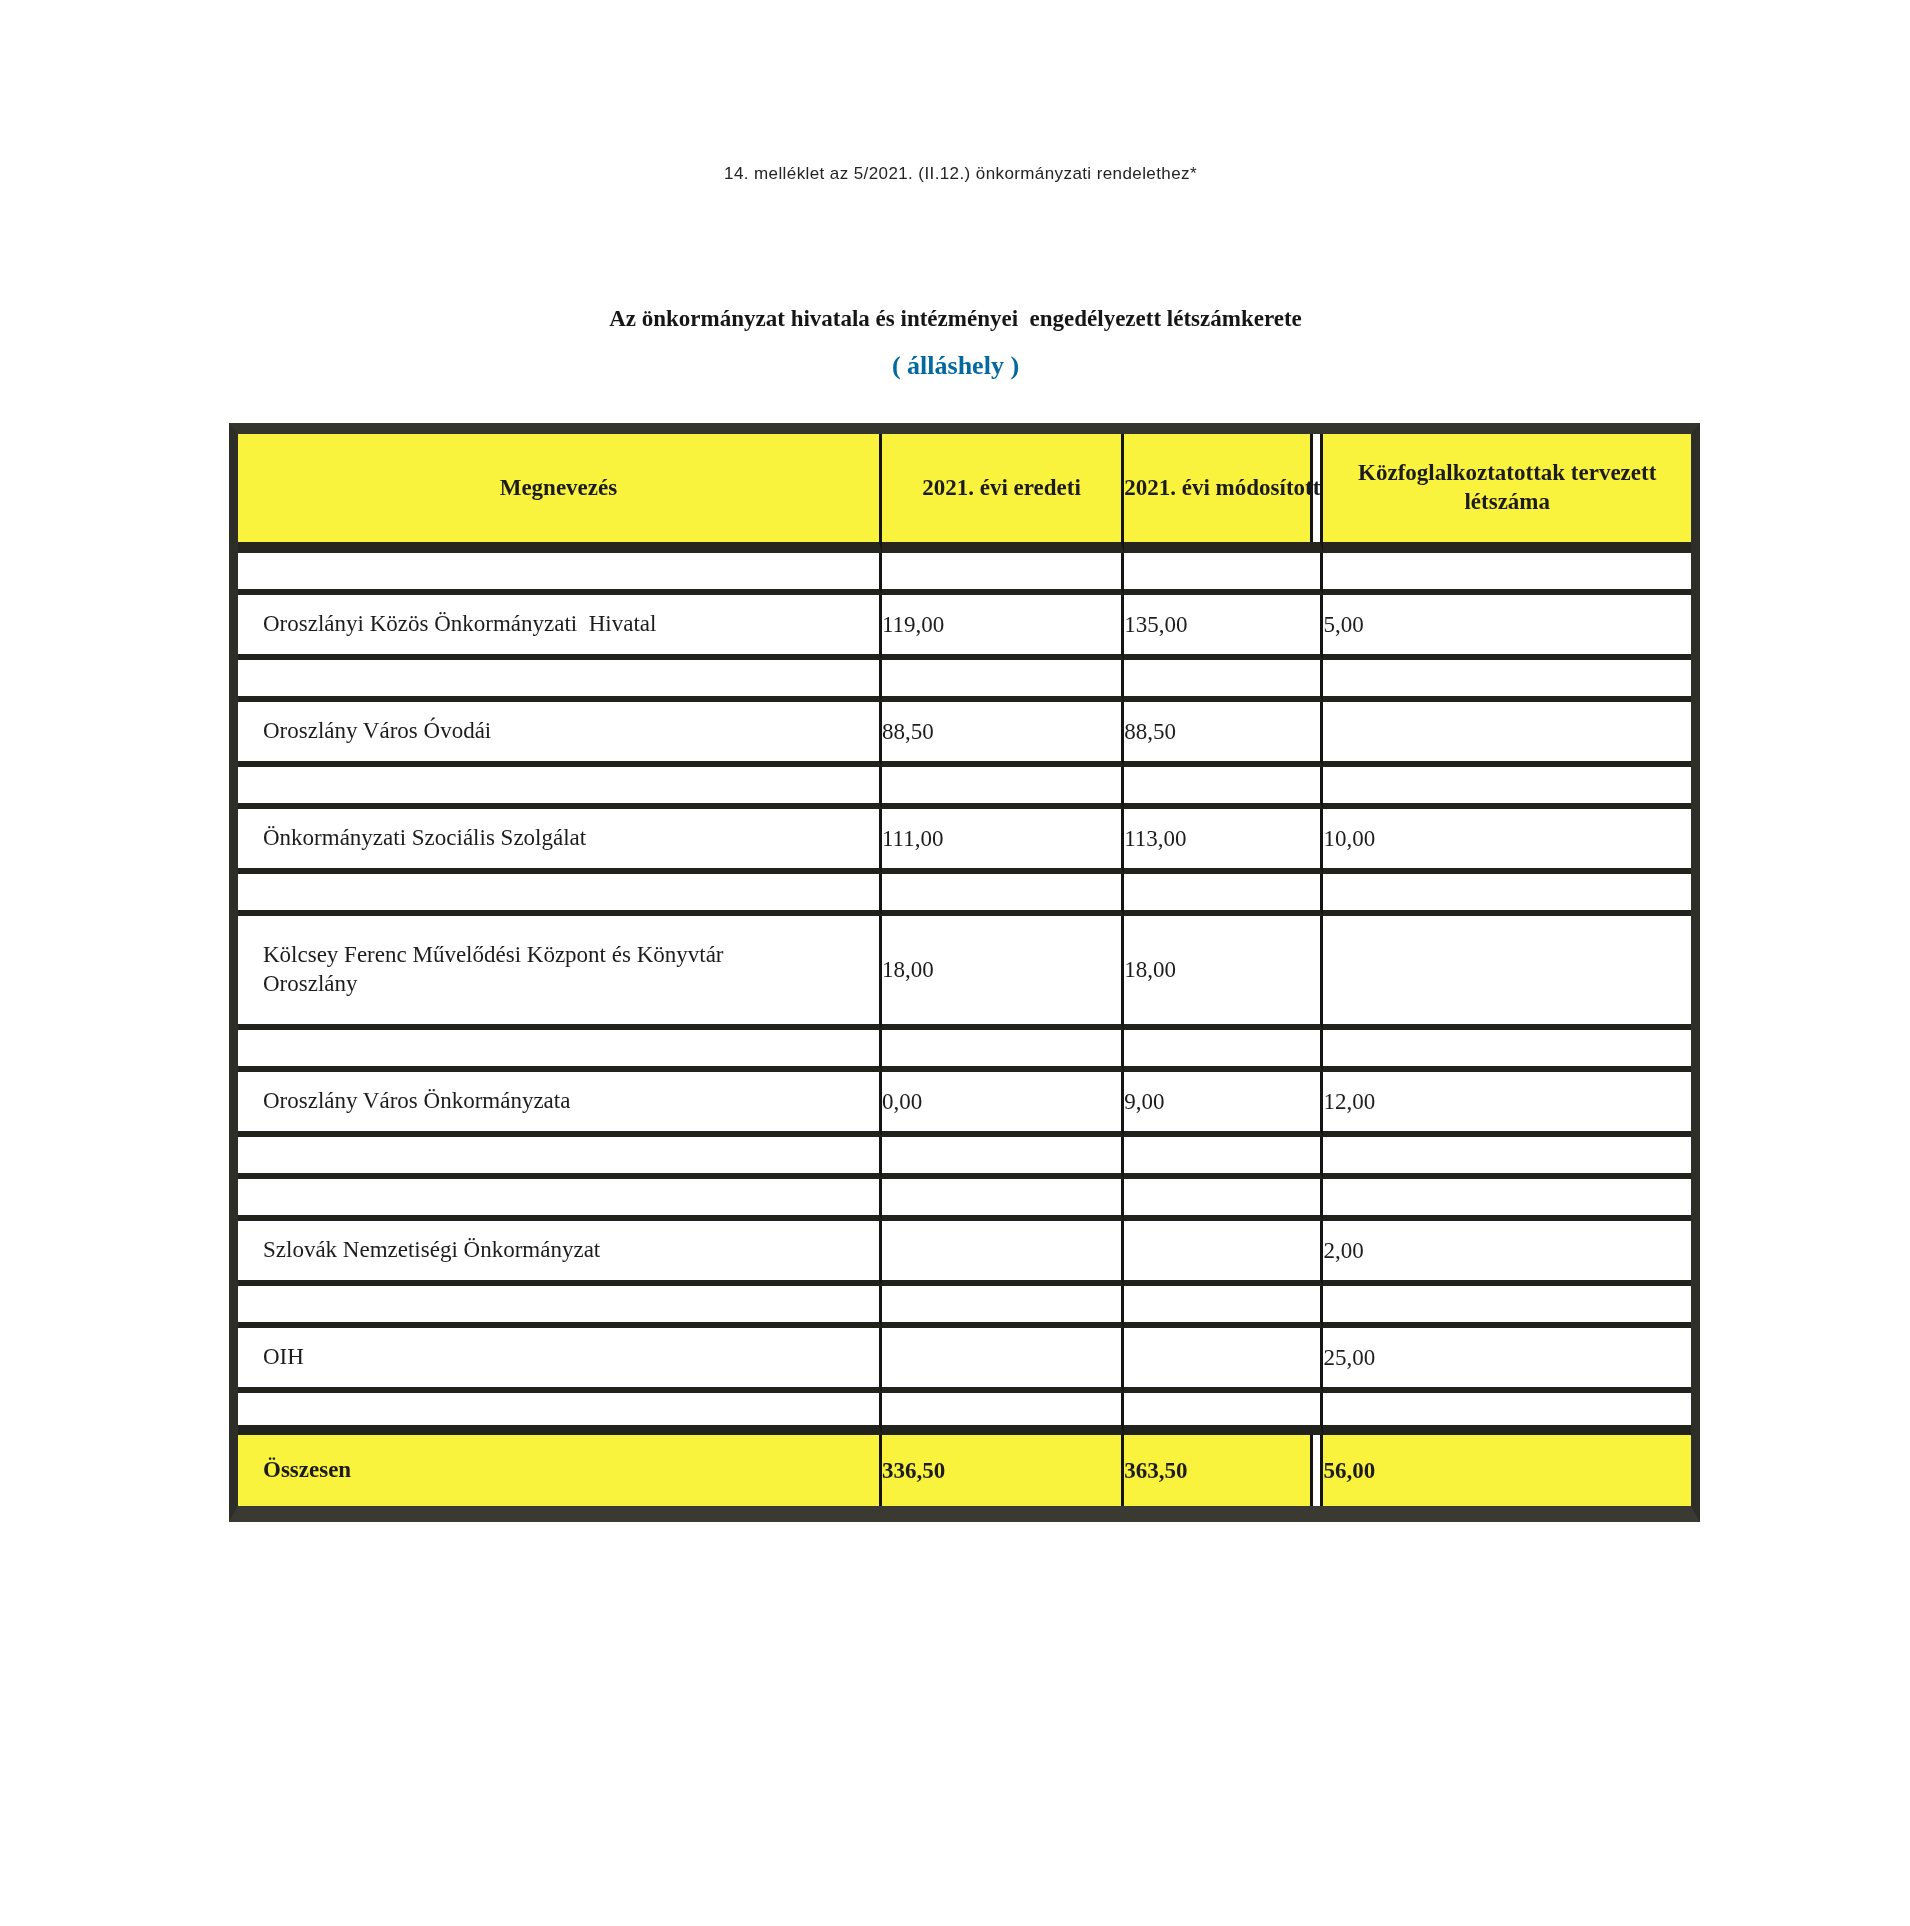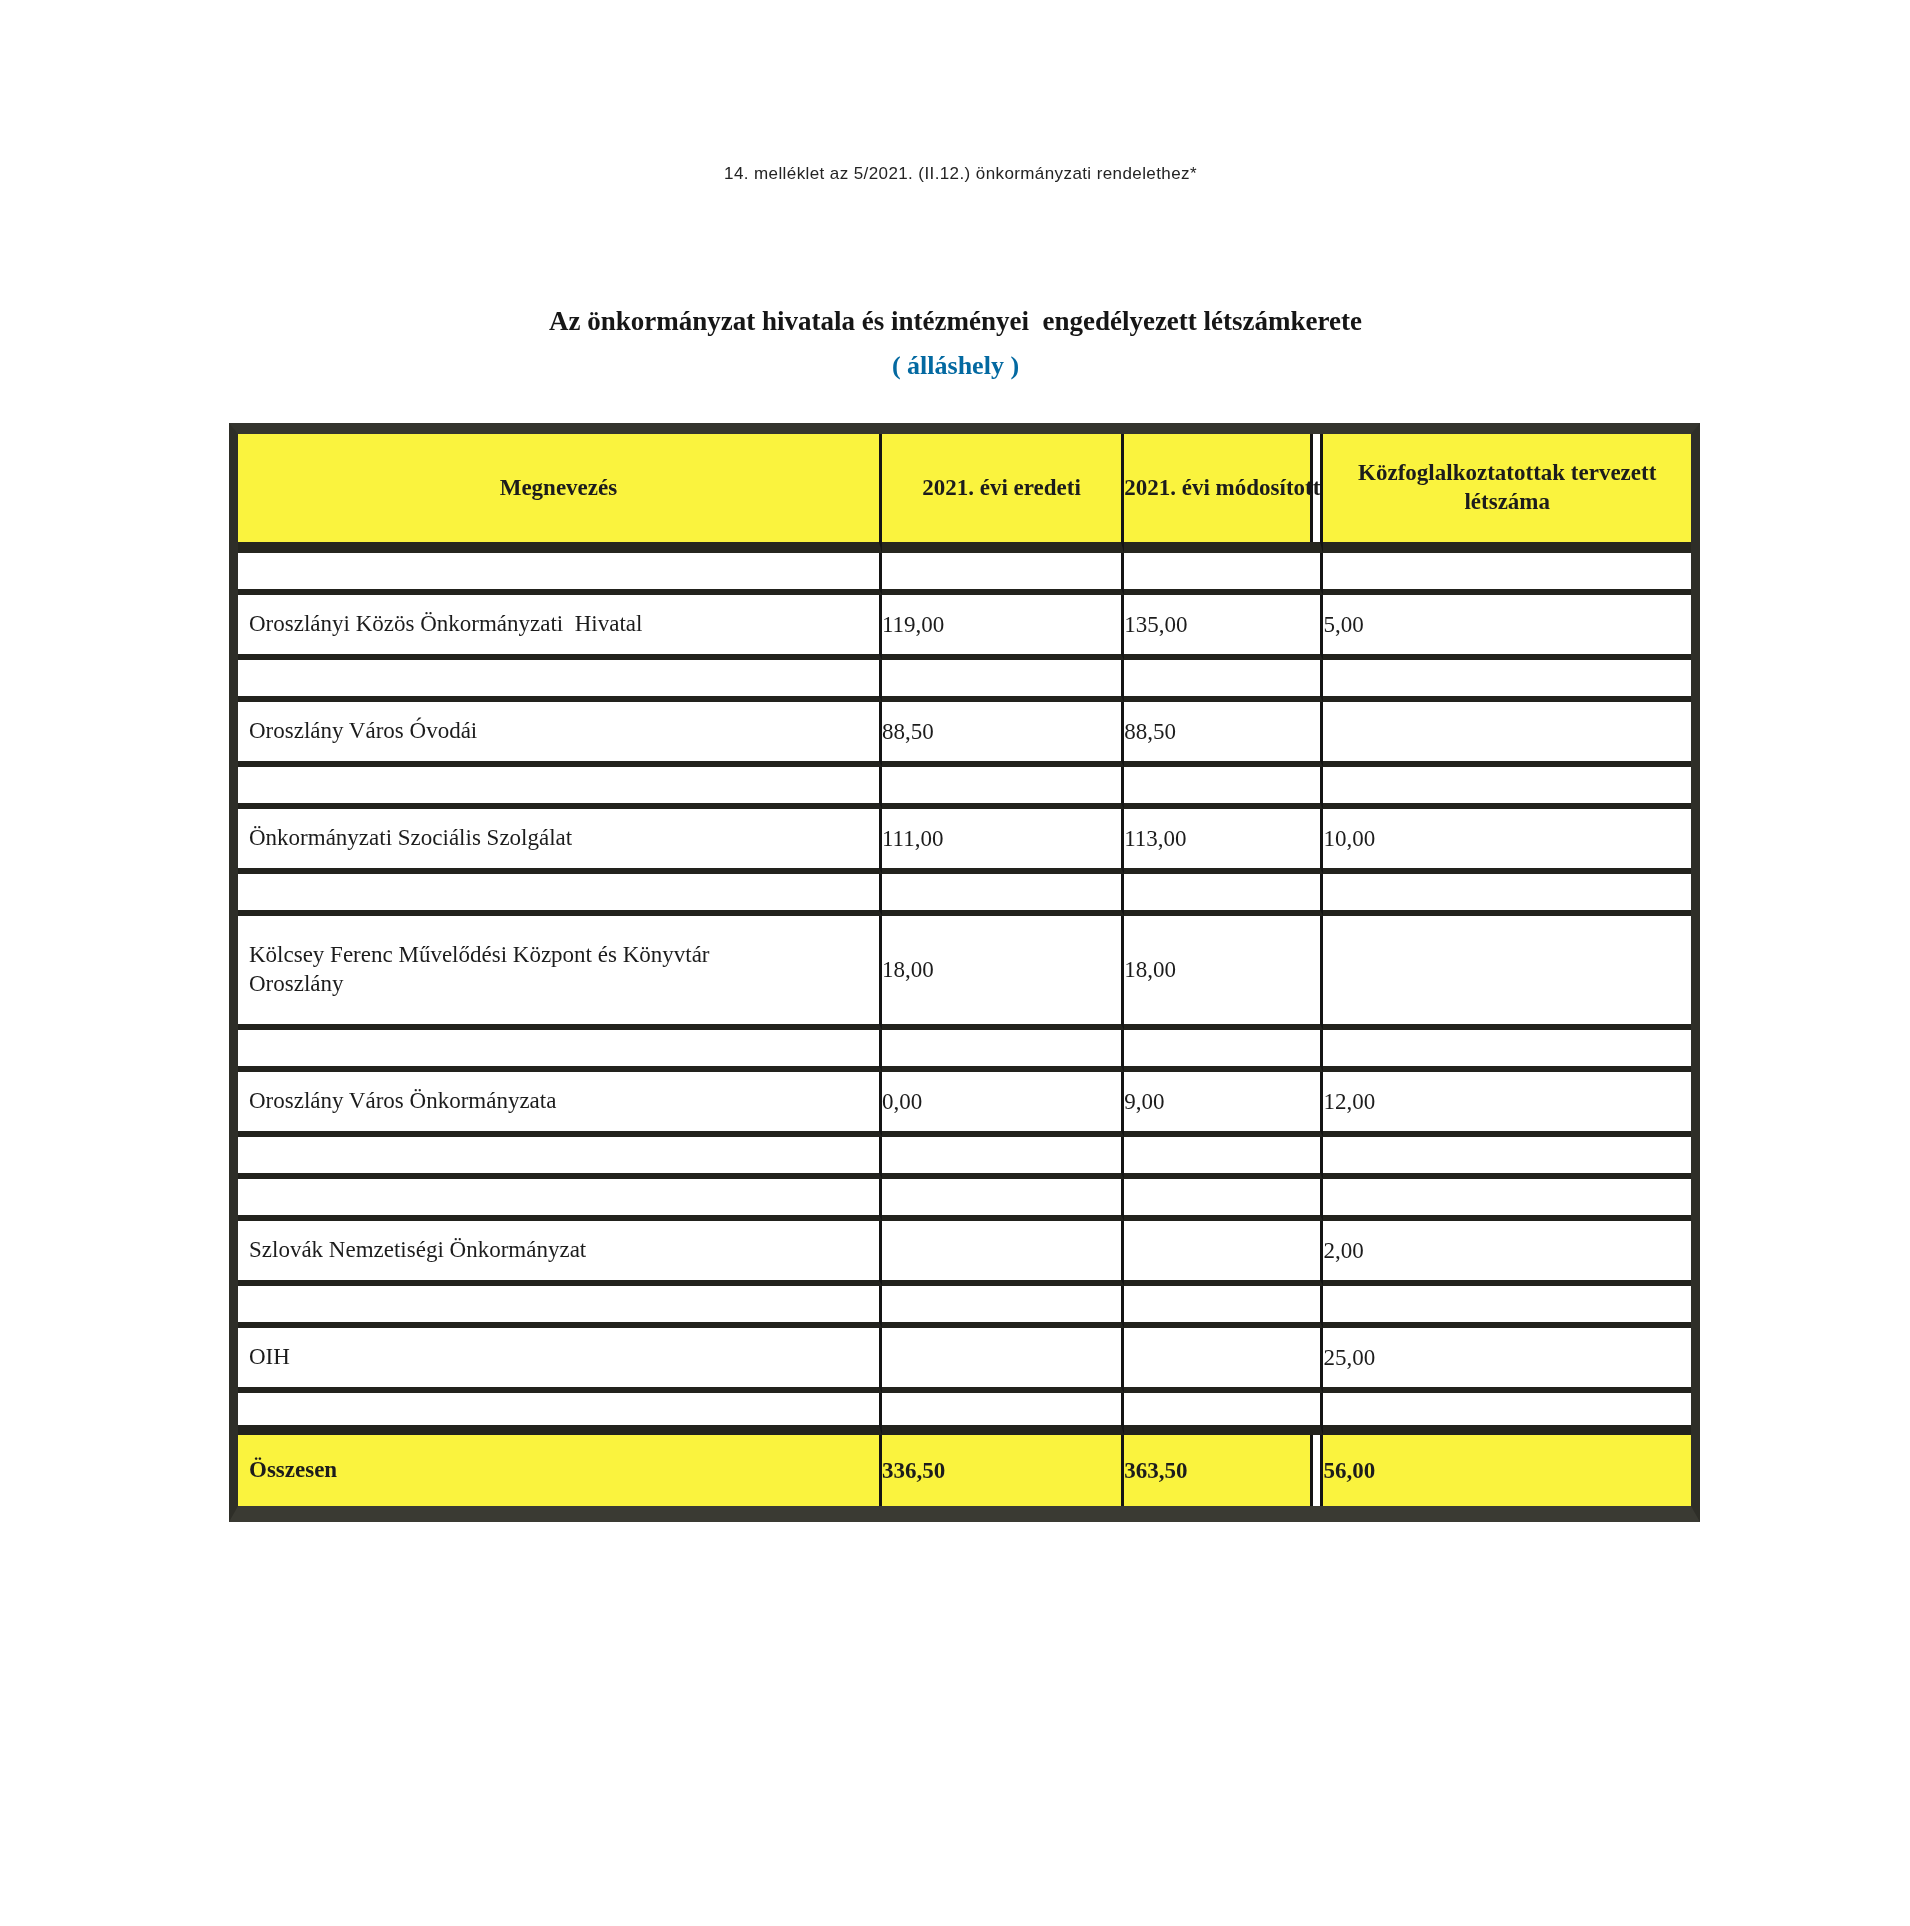--- a/index.html
+++ b/index.html
@@ -27,21 +27,21 @@
   }
 
   .section-title {
     position: absolute;
     top: 306px;
     left: 0;
     width: 100%;
     text-align: center;
     font-family: "Liberation Serif", serif;
     font-weight: bold;
-    font-size: 27px;
+    font-size: 23px;
     white-space: pre-wrap;
     color: #161616;
   }
   .section-subtitle {
     position: absolute;
     top: 351px;
     left: 0;
     width: 100%;
     text-align: center;
     font-family: "Liberation Serif", serif;
@@ -91,21 +91,21 @@
   }
 
   tr.spacer-row { height: 42px; }
   tr.spacer-row.pre-total td { border-bottom: 10px solid #22221d; }
 
   tr.data-row { height: 65px; }
   tr.data-row.tall { height: 114px; margin-top: 32px; }
 
   td.cell-name {
     text-align: left;
-    padding-left: 11px;
+    padding-left: 25px;
     white-space: pre-wrap;
     line-height: 1.25;
   }
   td.cell-num {
     padding-right: 29px;
   }
 
   tr.total-row { height: 71px; }
   tr.total-row td {
     background: #FAF33E;

